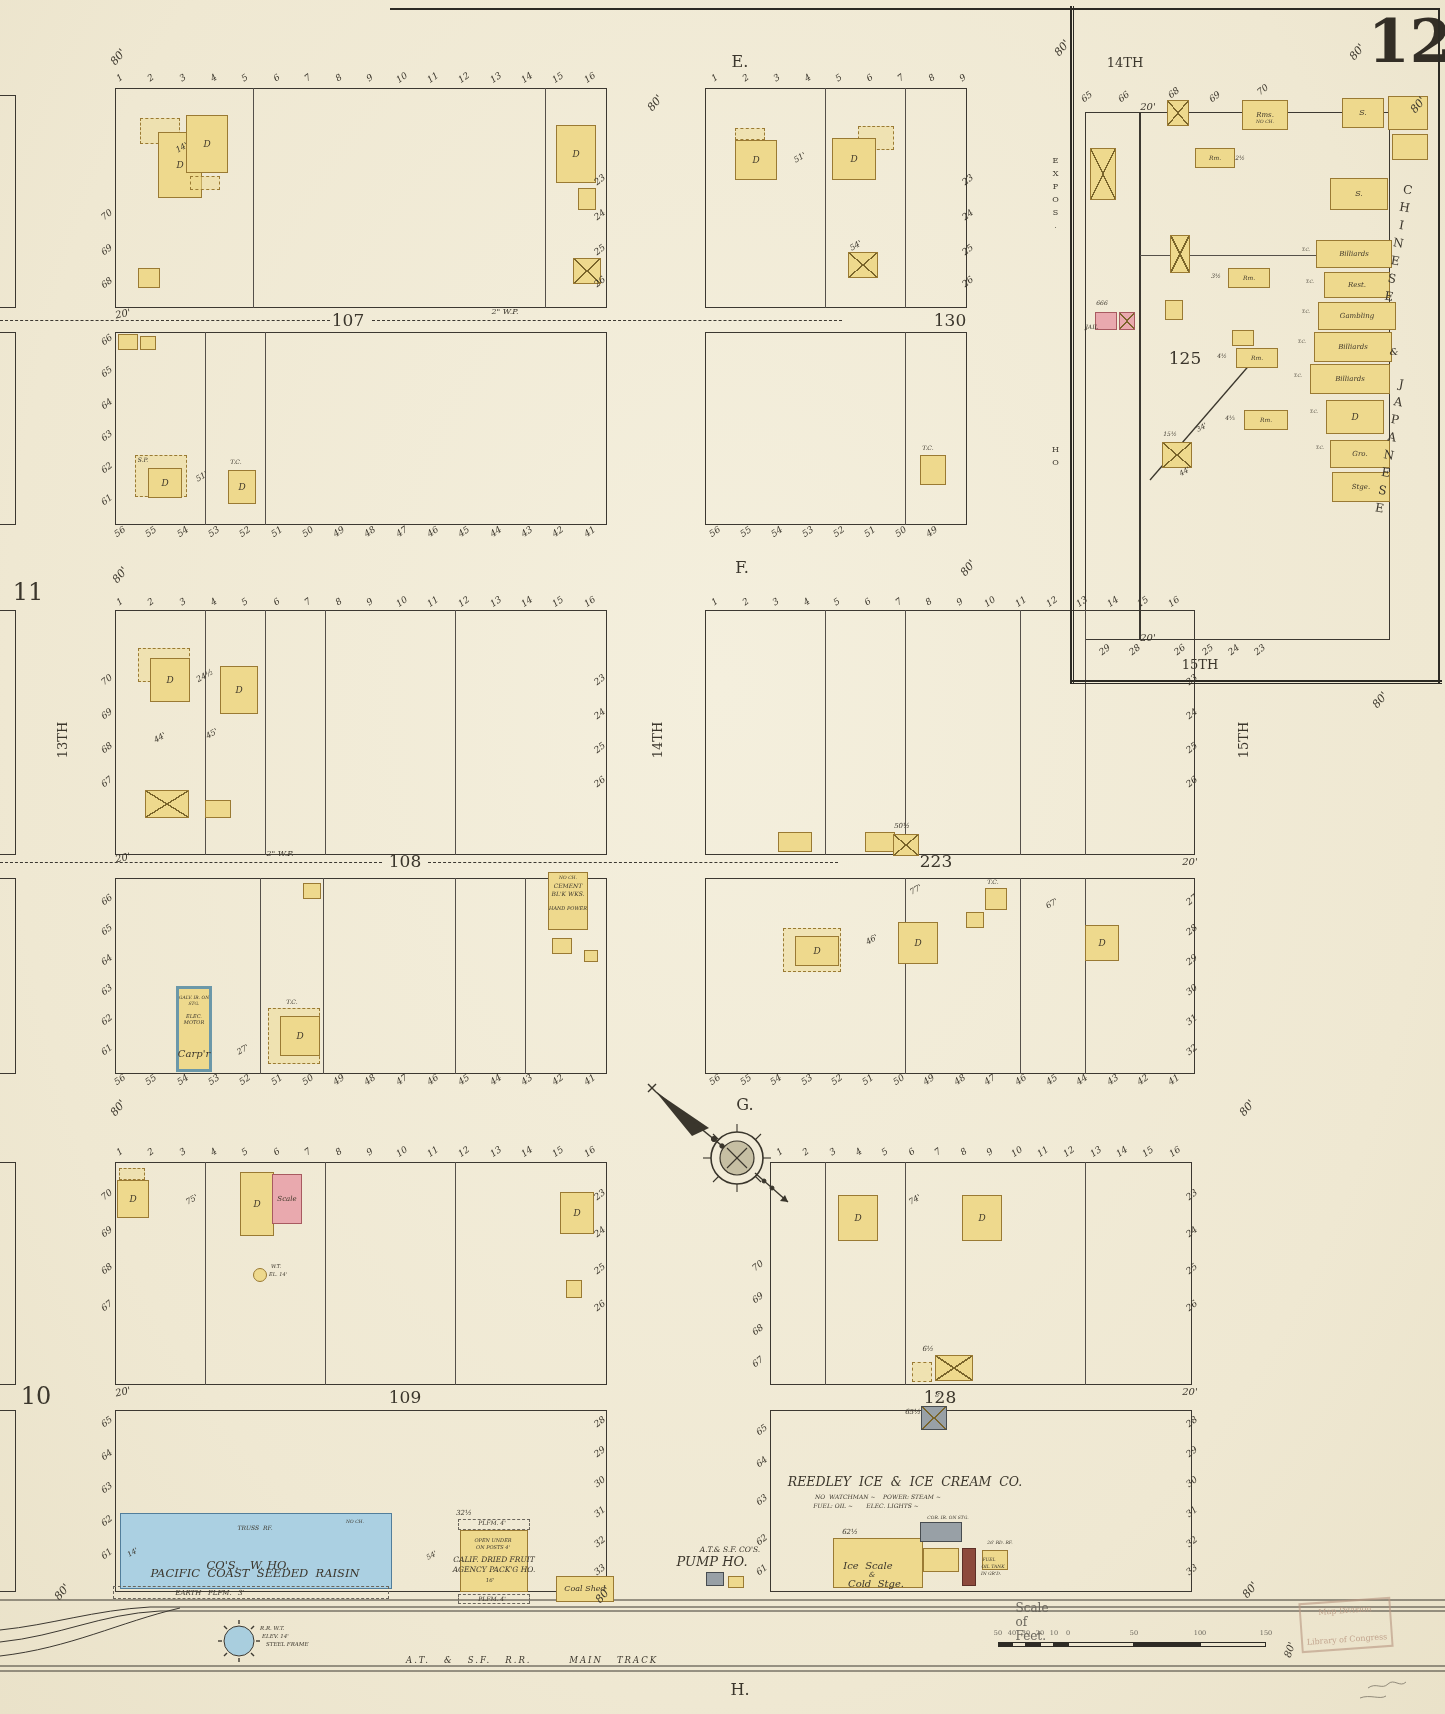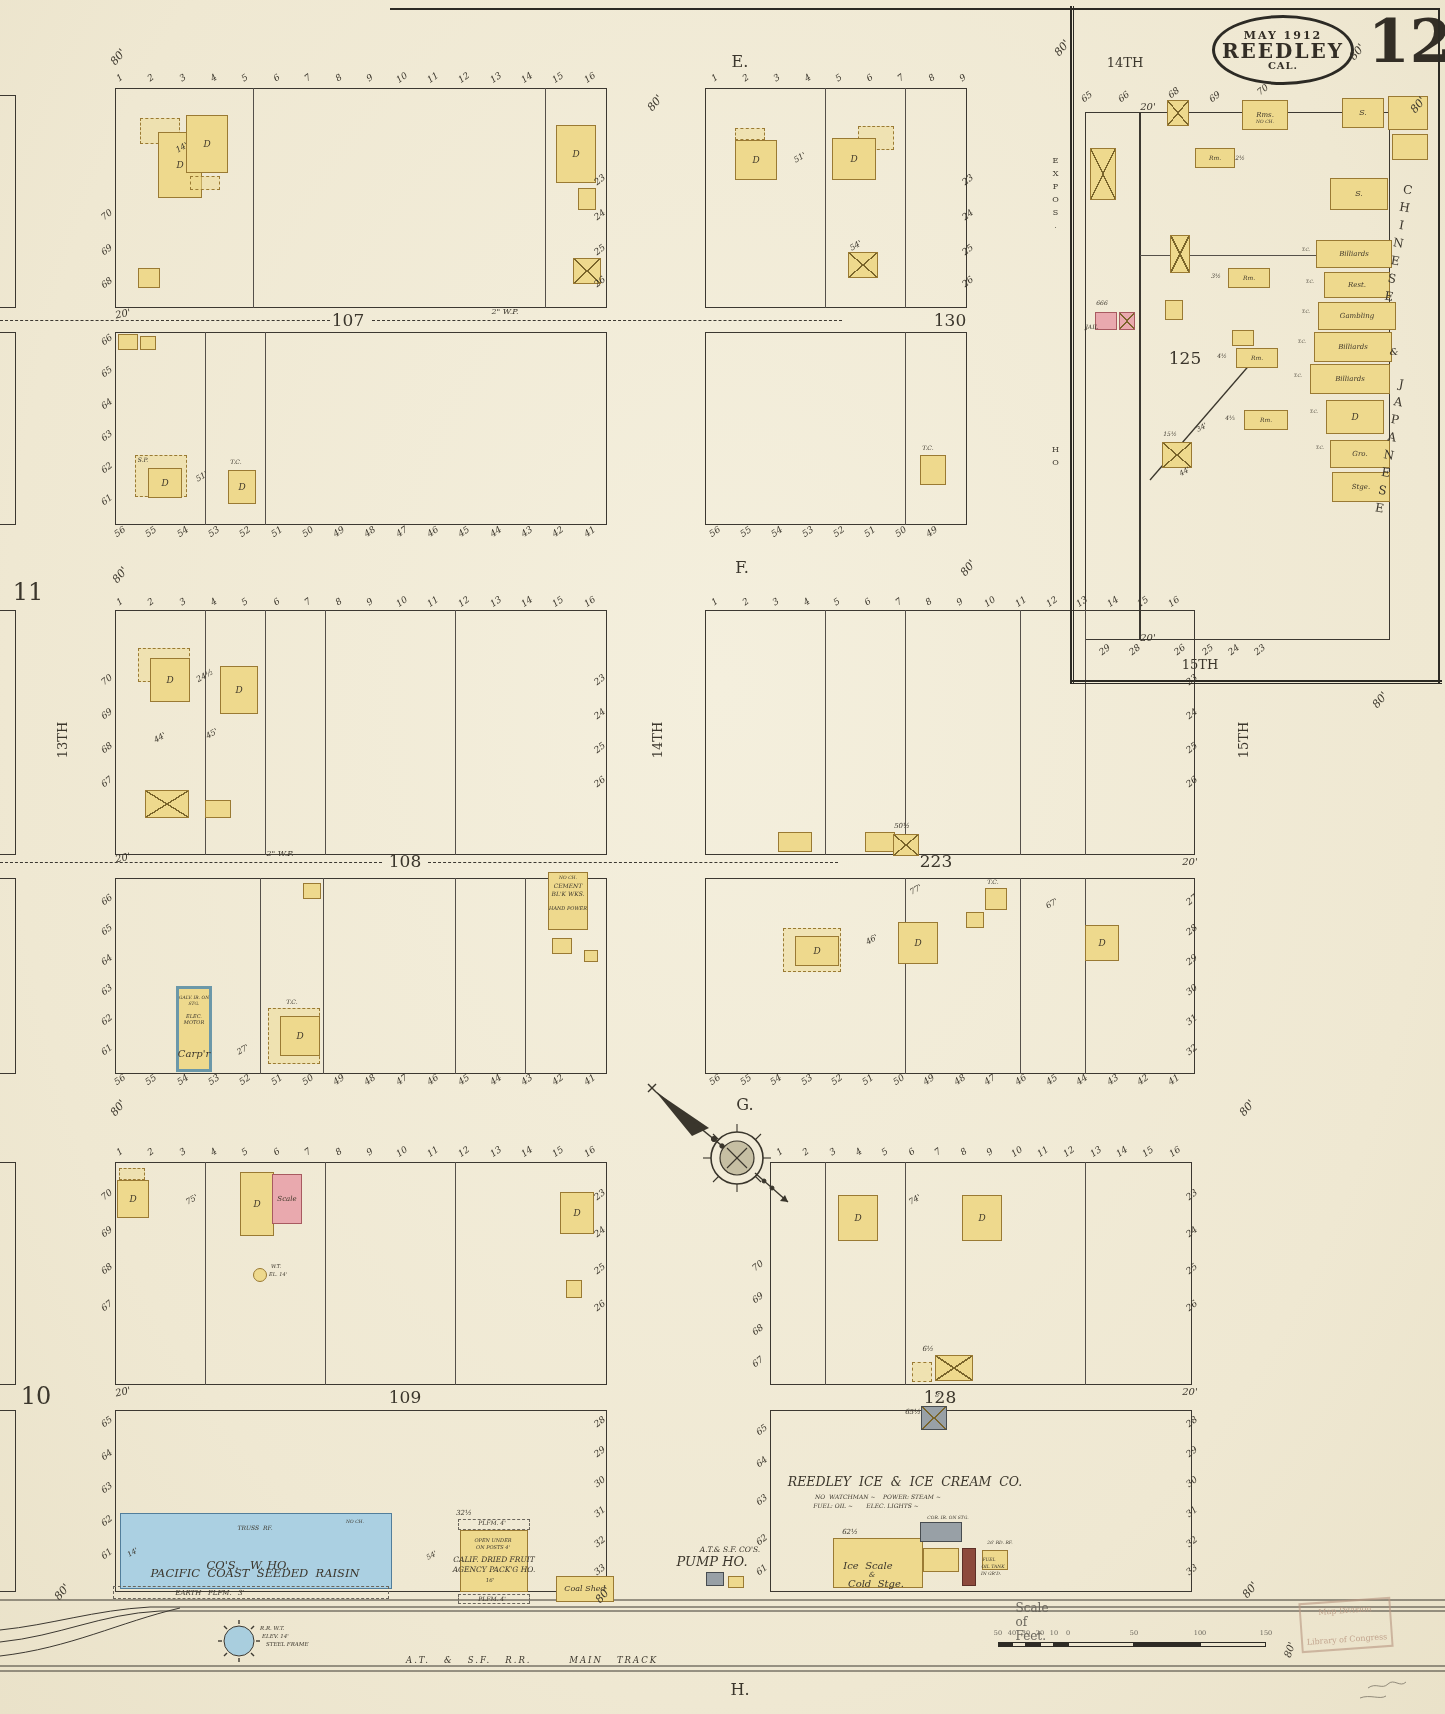--- a/index.html
+++ b/index.html
@@ -107,25 +107,20 @@
         <circle cx="772" cy="1188" r="2"></circle>
       <path d="M788,1202 l-8,-1 5,-6 Z" stroke="none"></path>
     </g>
     <g stroke="#3a362c">
       <line x1="1150" y1="480" x2="1252" y2="362" stroke-width="1.3"></line>
       <path d="M1252,362 l-14,4 6,-13 Z" fill="#3a362c" stroke="none"></path>
     </g>
     <path d="M1368,1688 c8,-6 14,2 20,-4 c6,-6 12,4 18,-2 M1360,1698 c10,-4 20,2 26,-2" stroke="#7a7466" fill="none" stroke-width="0.8"></path>
   </svg>
 
-  <div class="title-oval">
-    <span class="t-date">MAY 1912</span>
-    <span class="t-city">REEDLEY</span>
-    <span class="t-state">CAL.</span>
-  </div>
   <div class="sheet-num">12</div>
 
   <div class="stamp">
     <span>Map Division</span>
     <span>Library of Congress</span>
   </div>
 
   <div class="scalebar">
     <span class="sb-title" style="left:1032px;top:1622px;">Scale of Feet.</span>
     <span id="sb-host"><div class="sb-seg sb-dark" style="left: 998px; top: 1642px; width: 14px;"></div><div class="sb-seg" style="left: 1012px; top: 1642px; width: 14px;"></div><div class="sb-seg sb-dark" style="left: 1026px; top: 1642px; width: 14px;"></div><div class="sb-seg" style="left: 1040px; top: 1642px; width: 14px;"></div><div class="sb-seg sb-dark" style="left: 1054px; top: 1642px; width: 14px;"></div><div class="sb-seg" style="left: 1068px; top: 1642px; width: 66px;"></div><div class="sb-seg sb-dark" style="left: 1134px; top: 1642px; width: 66px;"></div><div class="sb-seg" style="left: 1200px; top: 1642px; width: 66px;"></div><span class="sb-num" style="left: 998px; top: 1633px;">50</span><span class="sb-num" style="left: 1012px; top: 1633px;">40</span><span class="sb-num" style="left: 1026px; top: 1633px;">30</span><span class="sb-num" style="left: 1040px; top: 1633px;">20</span><span class="sb-num" style="left: 1054px; top: 1633px;">10</span><span class="sb-num" style="left: 1068px; top: 1633px;">0</span><span class="sb-num" style="left: 1134px; top: 1633px;">50</span><span class="sb-num" style="left: 1200px; top: 1633px;">100</span><span class="sb-num" style="left: 1266px; top: 1633px;">150</span></span>

